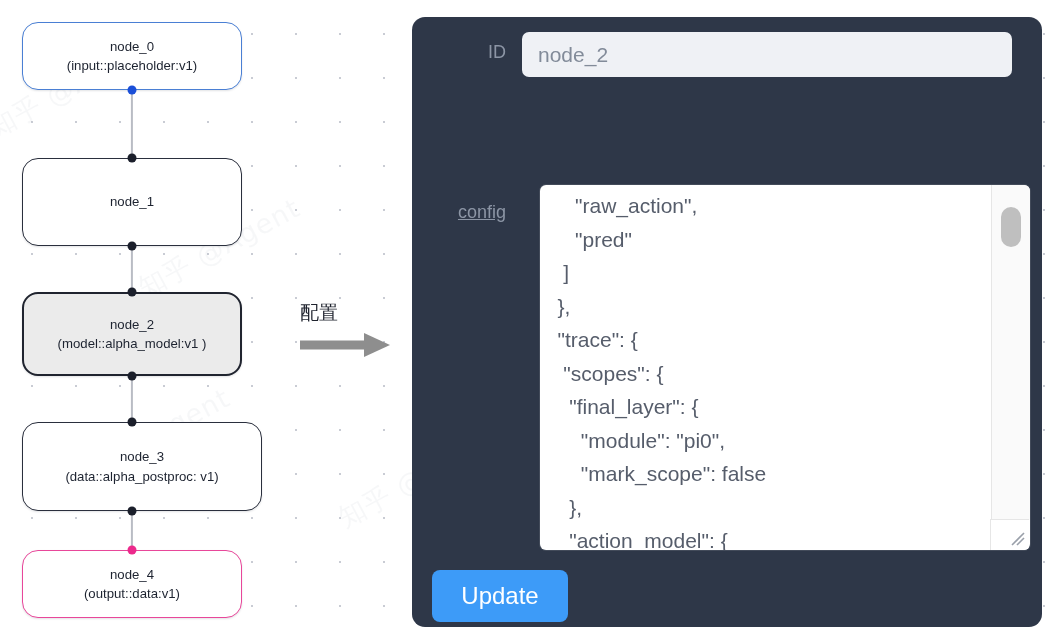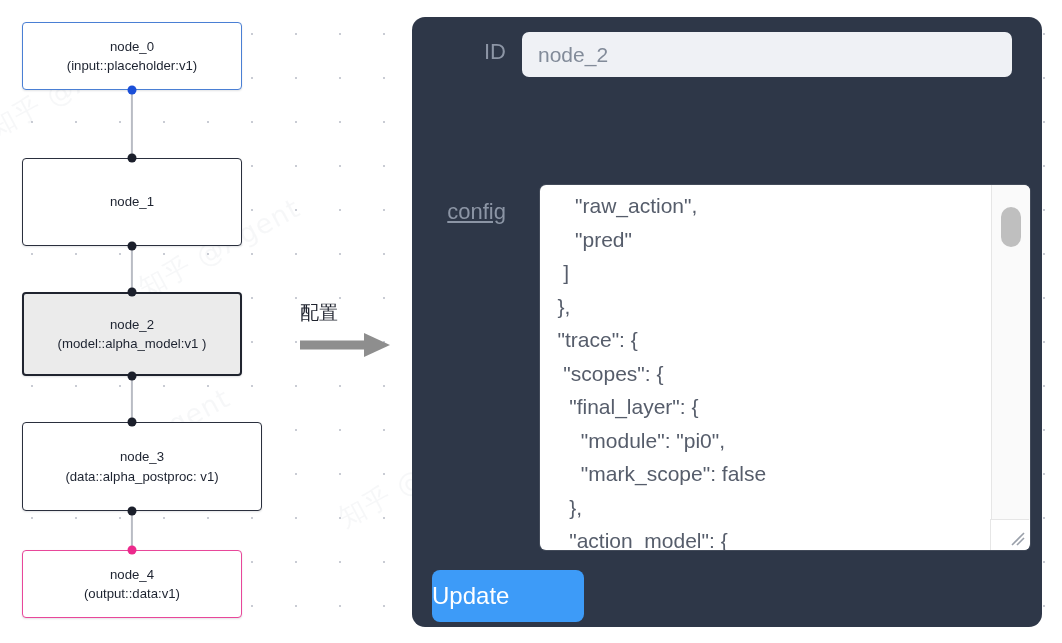--- a/index.html
+++ b/index.html
@@ -41,21 +41,21 @@
     transform: rotate(-28deg);
     font-family: "DejaVu Sans", sans-serif;
     letter-spacing: 1px;
   }
 
   
   .node {
     position: absolute;
     box-sizing: border-box;
     border: 1.6px solid #2a2f3d;
-    border-radius: 4px;
+    border-radius: 16px;
     background: #ffffff;
     display: flex;
     align-items: center;
     justify-content: center;
     text-align: center;
     font-size: 13.2px;
     line-height: 1.45;
     color: #1d2330;
     padding: 4px 8px;
     box-shadow: 0 1px 2px rgba(20,25,40,0.12);
@@ -114,21 +114,21 @@
     z-index: 5;
   }
 
   .field-row {
     position: absolute;
     display: flex;
     align-items: flex-start;
   }
   .field-label {
     color: #8c95a5;
-    font-size: 22px;
+    font-size: 18px;
     text-align: right;
     width: 110px;
     padding-right: 16px;
     box-sizing: border-box;
     line-height: 40px;
     font-family: "Liberation Sans", sans-serif;
   }
   .field-input {
     box-sizing: border-box;
     background: #eff1f5;
@@ -202,29 +202,29 @@
     border-left: 1px solid #e6e6e6;
     border-top: 1px solid #e6e6e6;
   }
   #config-resize svg { position:absolute; right: 3px; bottom: 3px; }
 
   
   #update-btn {
     position: absolute;
     left: 20px;
     top: 553px;
-    width: 152px;
+    width: 136px;
     height: 52px;
     background: #3d9bf8;
     border: none;
     border-radius: 8px;
     color: #ffffff;
     font-size: 24px;
     font-family: "Liberation Sans", sans-serif;
-    text-align: left;
+    text-align: center;
     line-height: 52px;
     cursor: pointer;
   }
 </style>
 </head>
 <body>
 
 <div id="canvas">
 
   <div id="watermark">

